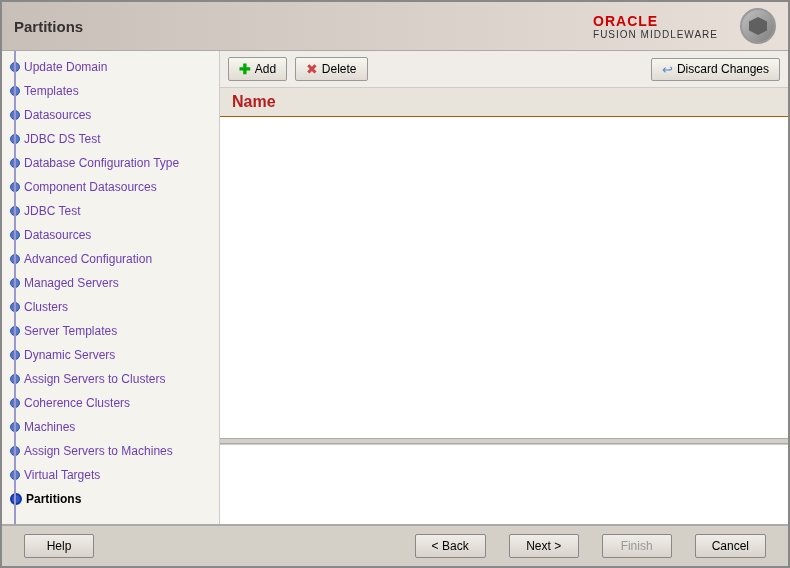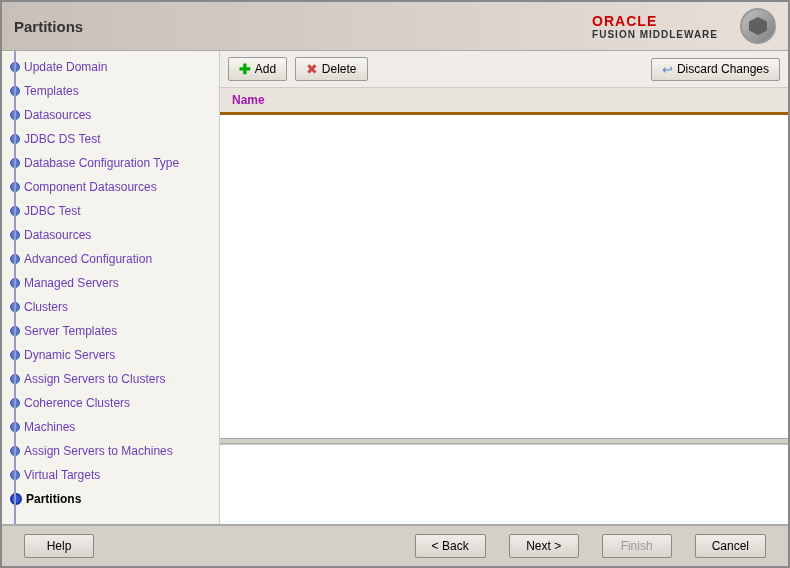--- a/index.html
+++ b/index.html
@@ -40,21 +40,21 @@
     }
     .oracle-logo-text {
       color: #cc0000;
       font-size: 14px;
       font-weight: bold;
       letter-spacing: 1px;
     }
     .oracle-logo-sub {
       color: #333;
       font-size: 10px;
-      font-weight: bold;
+      font-weight: normal;
       letter-spacing: 1px;
     }
     .oracle-logo-icon {
       display: flex;
       align-items: center;
       gap: 22px;
     }
     .oracle-emblem {
       width: 36px;
       height: 36px;
@@ -165,25 +165,25 @@
       color: #5588cc;
       font-size: 13px;
     }
     .table-area {
       flex: 1;
       overflow: auto;
       background: #fff;
     }
     .table-header {
       background: #e8e4dc;
-      border-bottom: 3px solid #a16207;
+      border-bottom: 1px solid #a16207;
       padding: 5px 12px;
       font-weight: bold;
-      font-size: 12px;
-      color: #a21caf;
+      font-size: 16px;
+      color: #b91c1c;
     }
     .table-body {
       padding: 8px;
       min-height: 200px;
     }
     .resize-bar {
       height: 6px;
       background: #d4d0c8;
       border-top: 1px solid #aaa;
       border-bottom: 1px solid #aaa;

